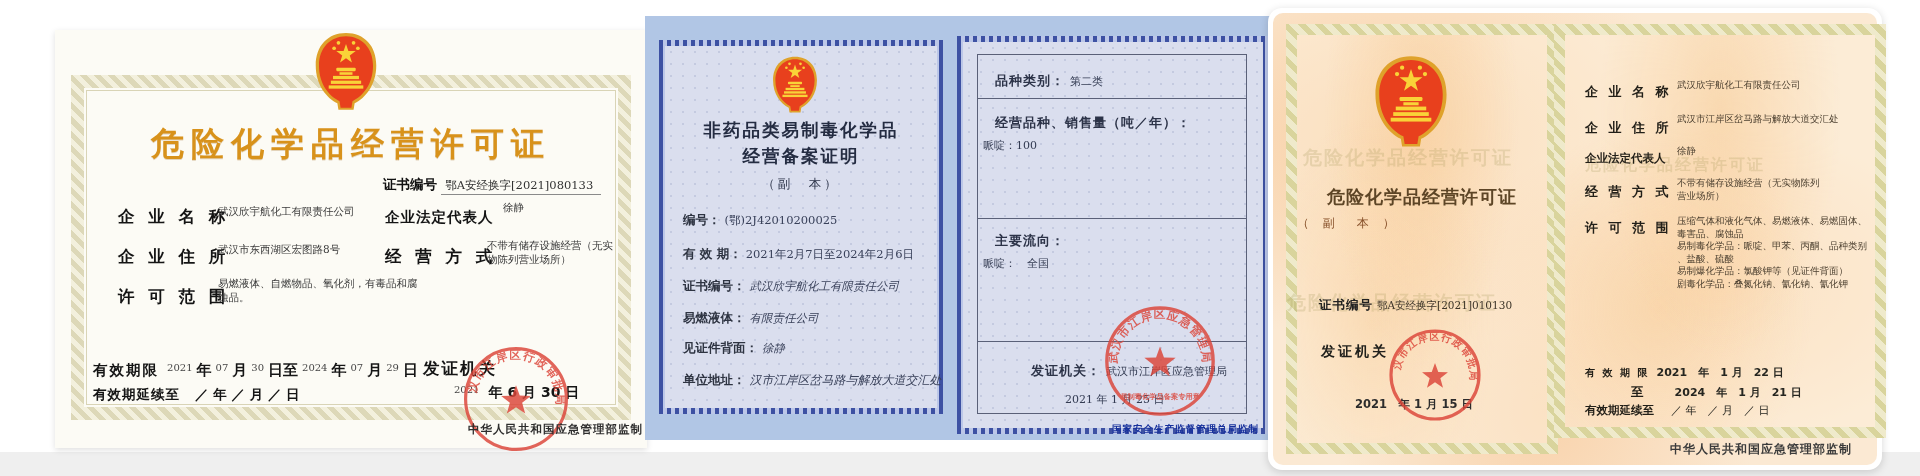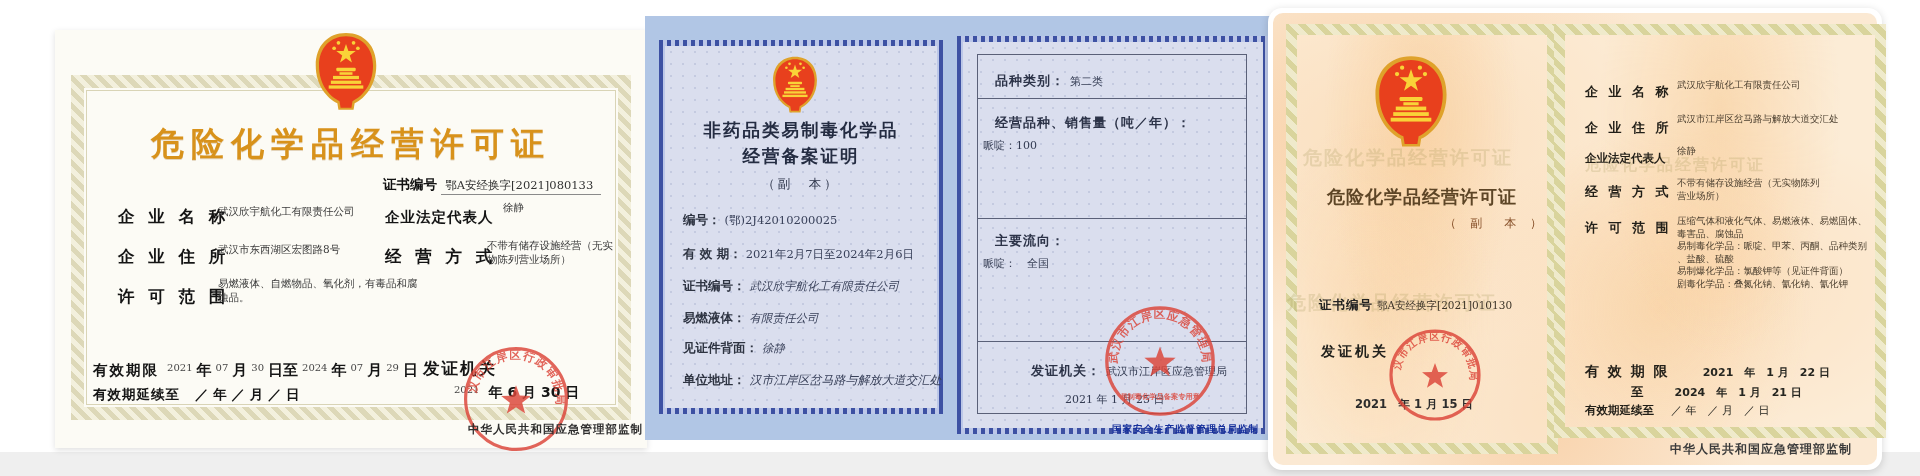--- a/index.html
+++ b/index.html
@@ -63,21 +63,21 @@
   .rpage{position:absolute;border:11px solid transparent;
      border-image:repeating-linear-gradient(45deg,#d9d49c 0 6px,#efeacb 6px 12px) 11;
      background-color:rgba(253,238,216,.55);
      background-image:radial-gradient(ellipse at 50% 20%,rgba(247,197,138,.5),transparent 55%),
                       radial-gradient(ellipse at 30% 70%,rgba(247,197,138,.4),transparent 50%);}
   #right-left{left:18px;top:16px;width:250px;height:408px;}
   #right-right{left:286px;top:16px;width:310px;height:392px;}
   .wm{color:rgba(150,140,70,.20);font-weight:bold;font-size:19px;letter-spacing:2px;white-space:nowrap;}
   .rl-title{left:0;width:100%;text-align:center;font-size:18px;font-weight:bold;color:#5d4526;
             letter-spacing:1px;}
-  .rl-sub{left:0;width:100%;text-align:right;font-size:12px;color:#87512a;letter-spacing:5px;}
+  .rl-sub{left:0;width:100%;text-align:left;font-size:12px;color:#87512a;letter-spacing:5px;}
   .rl-certno{left:22px;font-size:12.5px;color:#222;white-space:nowrap;}
   .rl-certno .lab{font-weight:bold;letter-spacing:1px;}
   .rl-certno .val{font-size:10.5px;color:#3c3428;font-family:"DejaVu Serif",serif;}
   .rl-issuer{left:24px;font-weight:bold;font-size:14px;letter-spacing:3px;color:#20201c;}
   .rl-date{left:58px;font-size:11.5px;color:#2c2c2c;font-weight:bold;}
   .rr-lab{font-weight:bold;font-size:13px;color:#221f18;letter-spacing:3px;white-space:nowrap;}
   .rr-lab.sm{font-size:11.5px;letter-spacing:0;}
   .rr-val{font-size:9.5px;color:#4a3e2e;font-family:"DejaVu Serif",serif;line-height:12.5px;}
   .rr-date{font-size:11px;font-weight:bold;color:#262620;white-space:nowrap;}
   .rt-footer{right:30px;bottom:12px;font-size:12px;font-weight:bold;color:#3b3b3b;letter-spacing:1px;}
@@ -272,22 +272,22 @@
     <div class="abs rr-lab" style="left:20px;top:184px">许 可 范 围</div>
     <div class="abs" style="left:112px;top:180px;width:190px">
       <div class="rr-val">压缩气体和液化气体、易燃液体、易燃固体、</div>
       <div class="rr-val">毒害品、腐蚀品</div>
       <div class="rr-val">易制毒化学品：哌啶、甲苯、丙酮、品种类别</div>
       <div class="rr-val">、盐酸、硫酸</div>
       <div class="rr-val">易制爆化学品：氯酸钾等（见证件背面）</div>
       <div class="rr-val">剧毒化学品：叠氮化钠、氰化钠、氰化钾</div>
     </div>
     <div class="abs" style="left:20px;top:326px;white-space:nowrap">
-      <span class="rr-lab sm" style="font-size:14px;letter-spacing:2px">有 效 期 限</span>
-      <span class="rr-date" style="margin-left:28px">2021　年　1 月　22 日</span>
+      <span class="rr-lab sm" style="font-size:10px;letter-spacing:2px">有 效 期 限</span>
+      <span class="rr-date" style="margin-left:2px">2021　年　1 月　22 日</span>
     </div>
     <div class="abs" style="left:66px;top:346px;white-space:nowrap">
       <span class="rr-lab sm" style="font-size:12.5px">至</span>
       <span class="rr-date" style="margin-left:26px">2024　年　1 月　21 日</span>
     </div>
     <div class="abs" style="left:20px;top:364px;white-space:nowrap">
       <span class="rr-lab sm" style="font-size:11.5px">有效期延续至</span>
       <span class="rr-date" style="margin-left:12px;font-weight:normal">／ 年　／ 月　／ 日</span>
     </div>
   </div>

